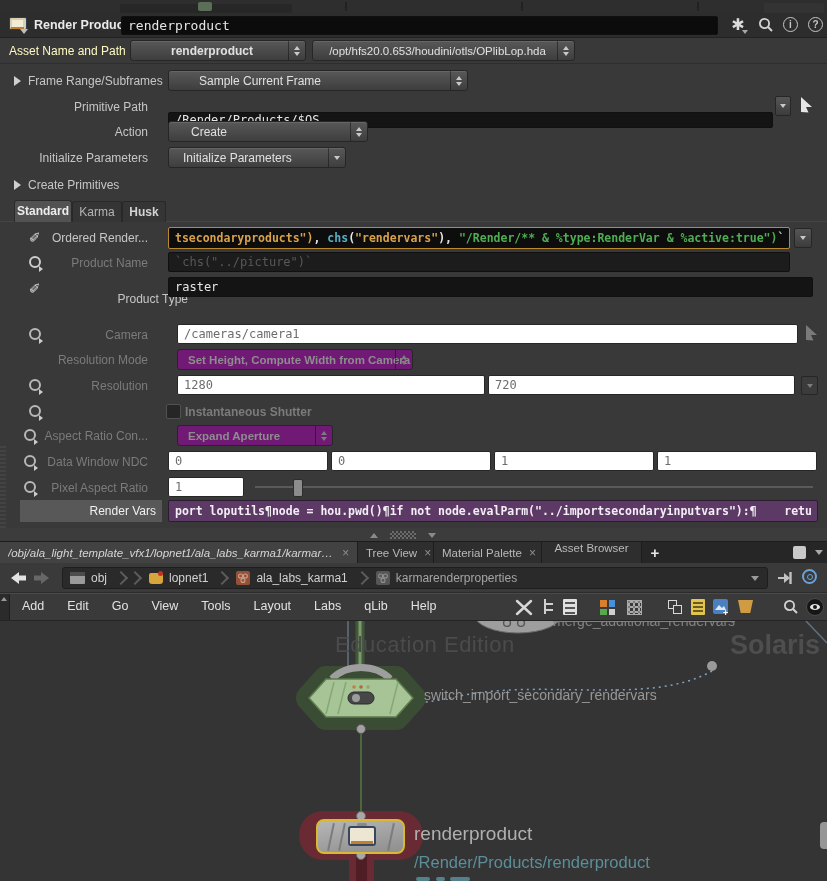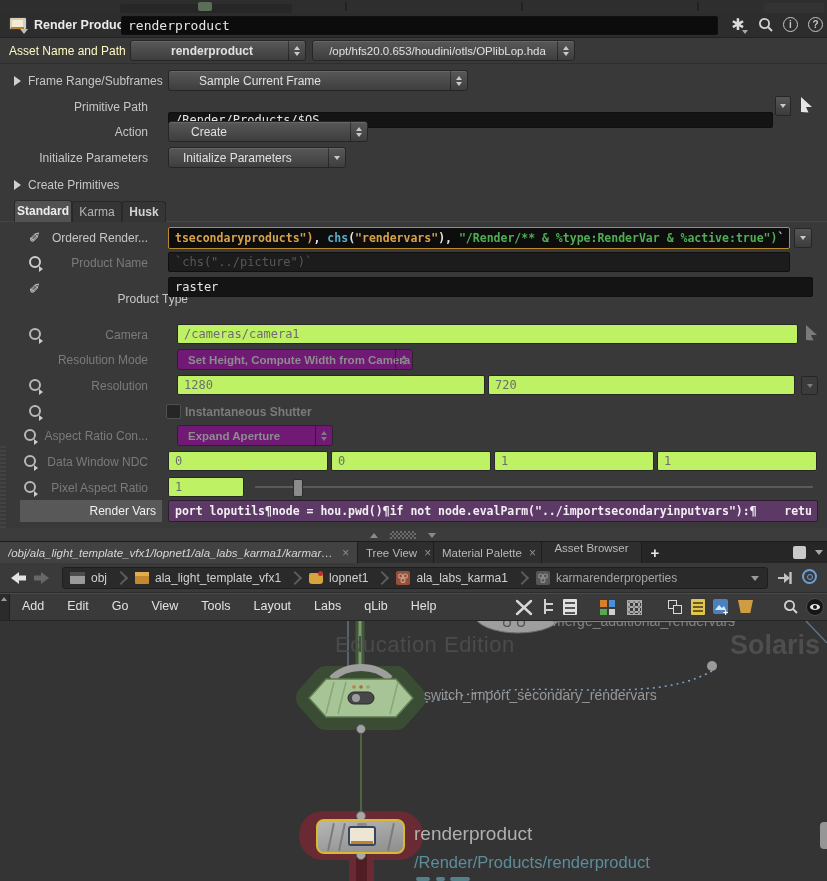--- a/index.html
+++ b/index.html
@@ -4,21 +4,21 @@
 <style>
   html,body{margin:0;padding:0;background:#1e1e1e;}
   .root{position:relative;width:827px;height:881px;background:#393939;overflow:hidden;
         font-family:"Liberation Sans",sans-serif;color:#c8c8c8;font-size:12px;}
   .abs{position:absolute;}
   
   .field{position:absolute;background:#141414;border:1px solid #101010;border-radius:2px;
          color:#e6e6e6;font-family:"DejaVu Sans Mono",monospace;font-size:12px;
          display:flex;align-items:center;padding:0 6px;box-sizing:border-box;overflow:hidden;white-space:pre;}
   input.field{outline:none;}
-  .field.dim{background:#bef264;border-color:#272727;color:#6d6d6d;}
+  .field.dim{background:#ffffff;border-color:#272727;color:#6d6d6d;}
   .field.dark{background:#1c1c1c;color:#585858;}
   .dd{position:absolute;background:linear-gradient(#585858,#3e3e3e);border:1px solid #262626;border-radius:3px;
       display:flex;align-items:center;font-size:12px;font-weight:bold;color:#e0e0e0;
       padding:0 22px 0 10px;box-sizing:border-box;box-shadow:inset 0 1px 0 rgba(255,255,255,.09);overflow:hidden;white-space:nowrap;}
   .dd.dim{background:#701a75;color:#8d8d8d;box-shadow:none;text-align:right;}
   .spin{position:absolute;right:0;top:0;bottom:0;width:16px;display:flex;flex-direction:column;
         align-items:center;justify-content:center;gap:2px;border-left:1px solid rgba(0,0,0,.4);}
   .tup{width:0;height:0;border-left:3.5px solid transparent;border-right:3.5px solid transparent;border-bottom:4.5px solid #c9c9c9;}
   .tdn{width:0;height:0;border-left:3.5px solid transparent;border-right:3.5px solid transparent;border-top:4.5px solid #c9c9c9;}
   .dim .tup{border-bottom-color:#7c7c7c}.dim .tdn{border-top-color:#7c7c7c}
@@ -257,26 +257,20 @@
       <path d="M17,7 L9,1 L9,4.5 L2,4.5 L2,9.5 L9,9.5 L9,13 Z" fill="#676767"></path>
     </svg>
     <div class="abs" style="left:62px;top:4px;width:706px;height:22px;background:#2a2a2a;border:1px solid #1e1e1e;border-radius:3px;box-sizing:border-box;display:flex;align-items:center;overflow:hidden;">
       <div class="crumb">
         <span class="mico" style="width:15px;height:12px;background:#9a9a9a;border-radius:1px;">
           <span class="abs" style="left:0;top:0;width:15px;height:4px;background:#4c4c4c;"></span>
         </span>
         <span style="color:#d2d2d2;">obj</span>
       </div>
       <span class="csep"></span>
-      <div class="crumb">
-        <span class="mico" style="width:14px;height:12px;background:#c4882f;border-radius:1px;">
-          <span class="abs" style="left:0;top:0;width:14px;height:4px;background:#e2ab50;"></span>
-        </span>
-        <span style="color:#d2d2d2;">ala_light_template_vfx1</span>
-      </div>
       <span class="csep"></span>
       <div class="crumb">
         <span class="mico" style="width:14px;height:11px;background:#d8a43c;border-radius:2px 2px 3px 3px;">
           <span class="abs" style="left:9px;top:-2px;width:5px;height:5px;background:#c23228;border-radius:50%;"></span>
         </span>
         <span style="color:#d2d2d2;">lopnet1</span>
       </div>
       <span class="csep"></span>
       <div class="crumb">
         <span class="mico" style="width:14px;height:14px;background:#95503a;border-radius:2px;">

